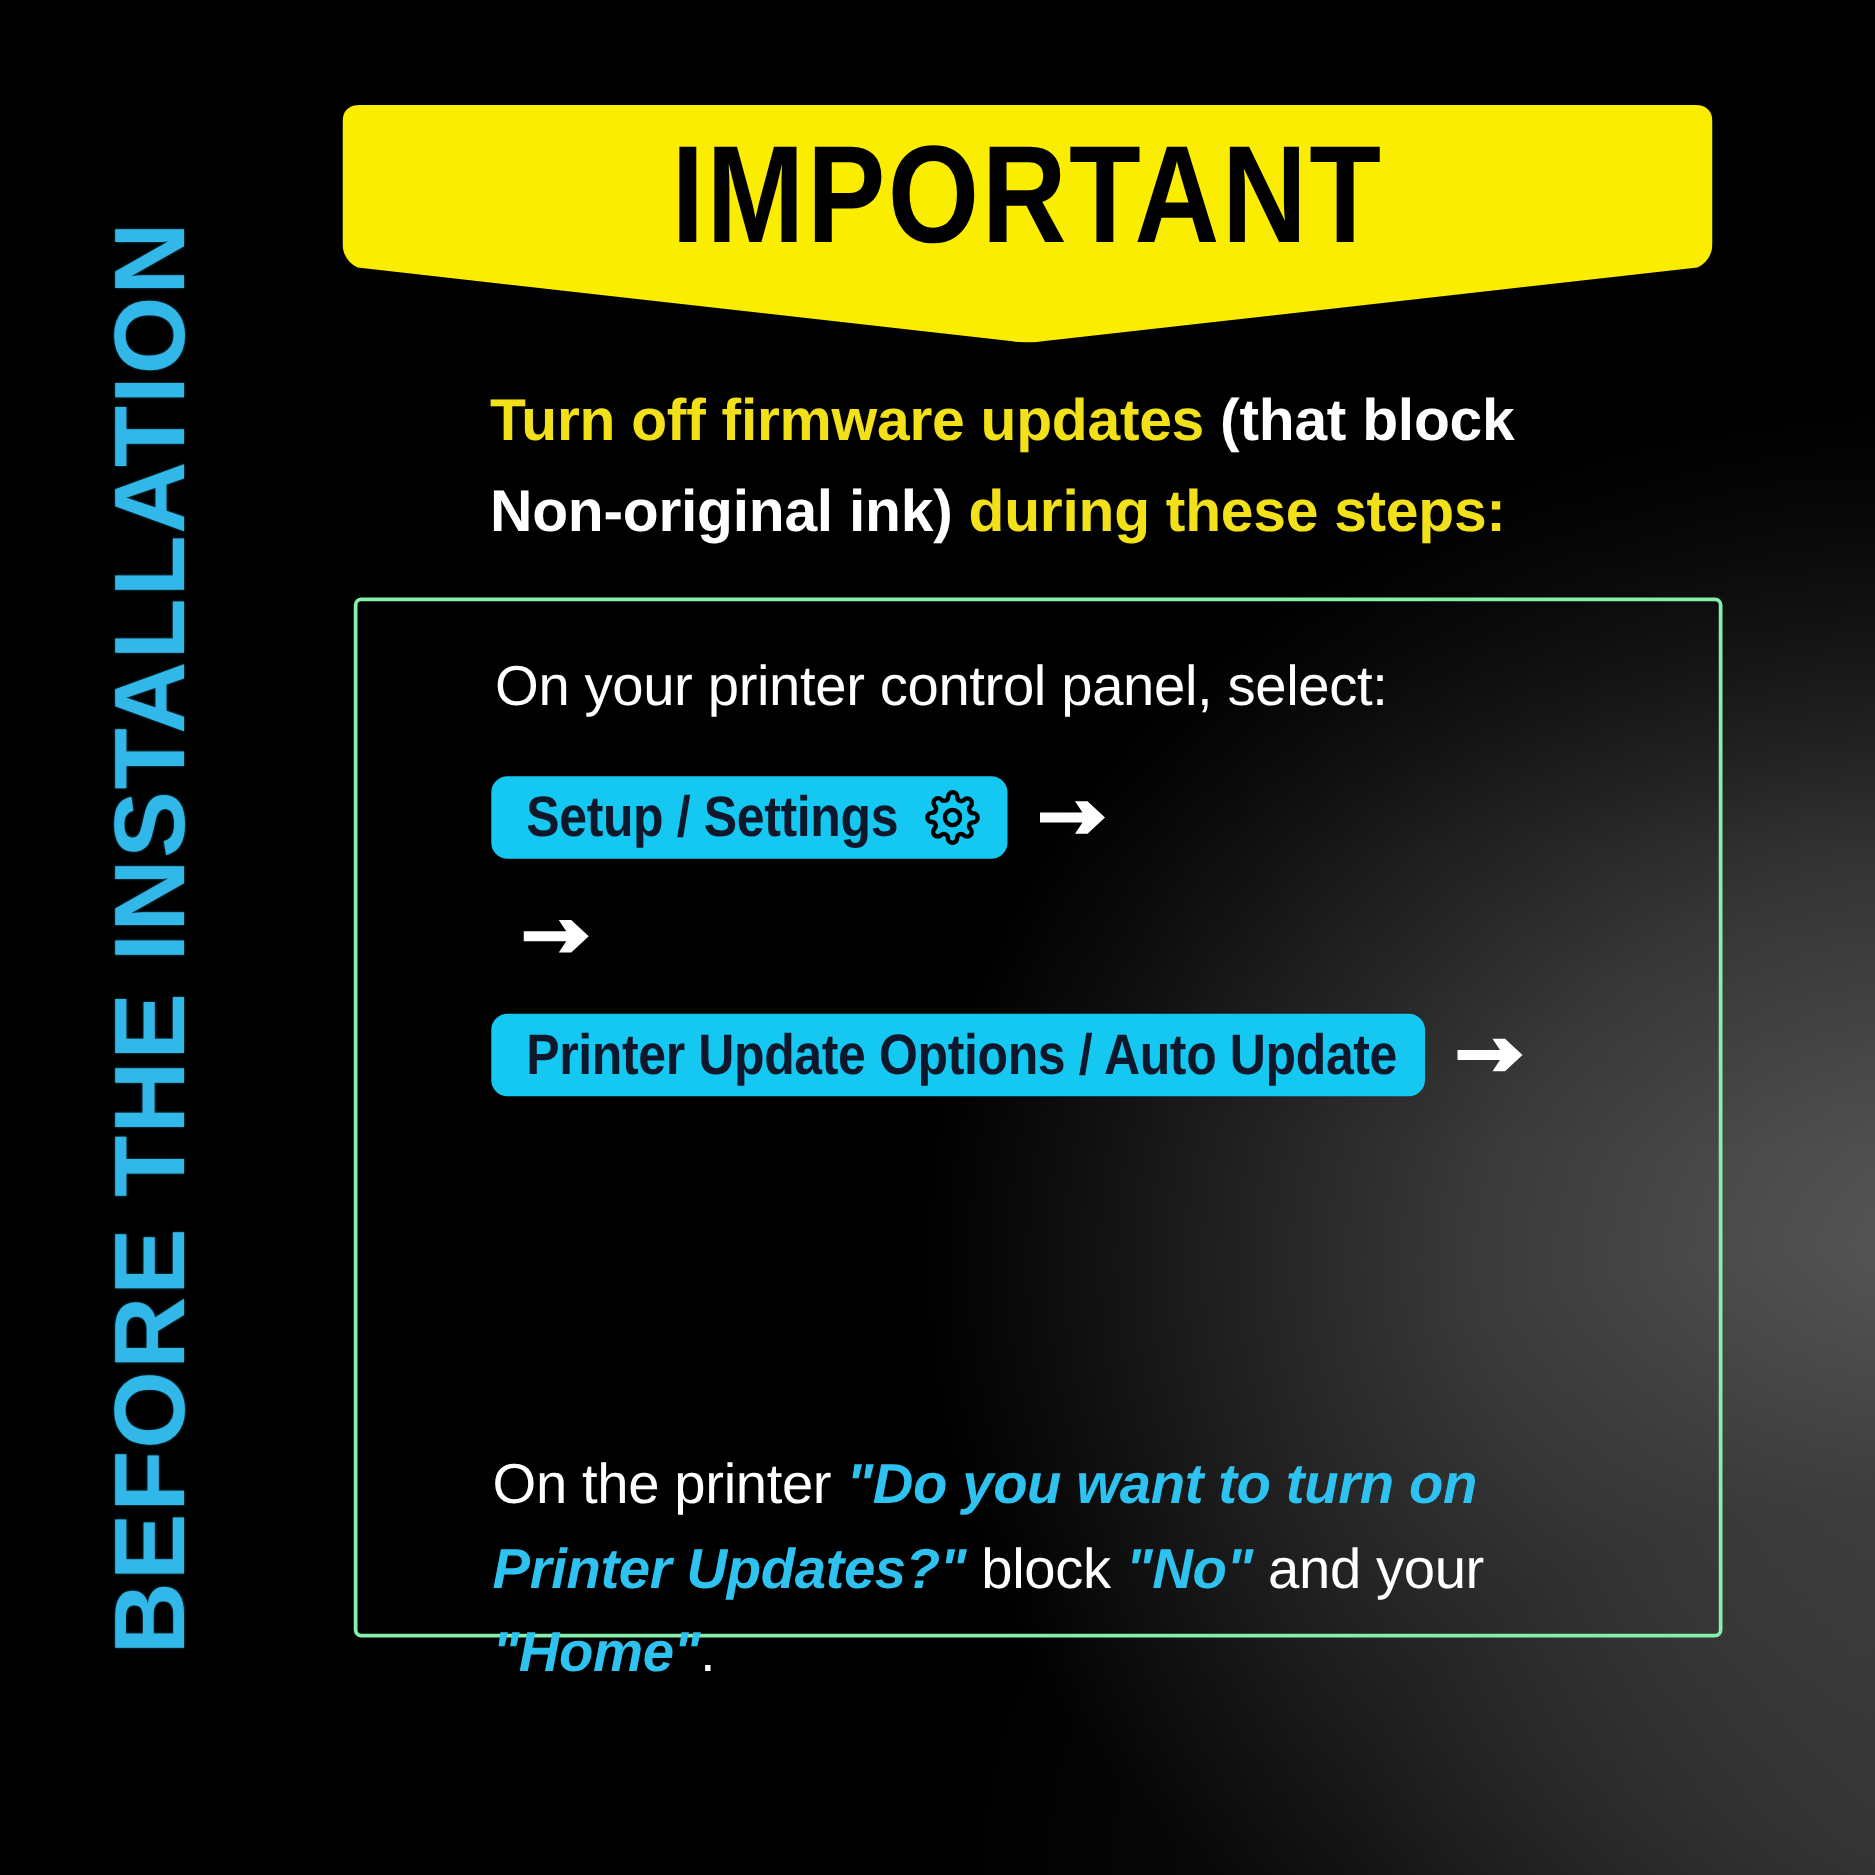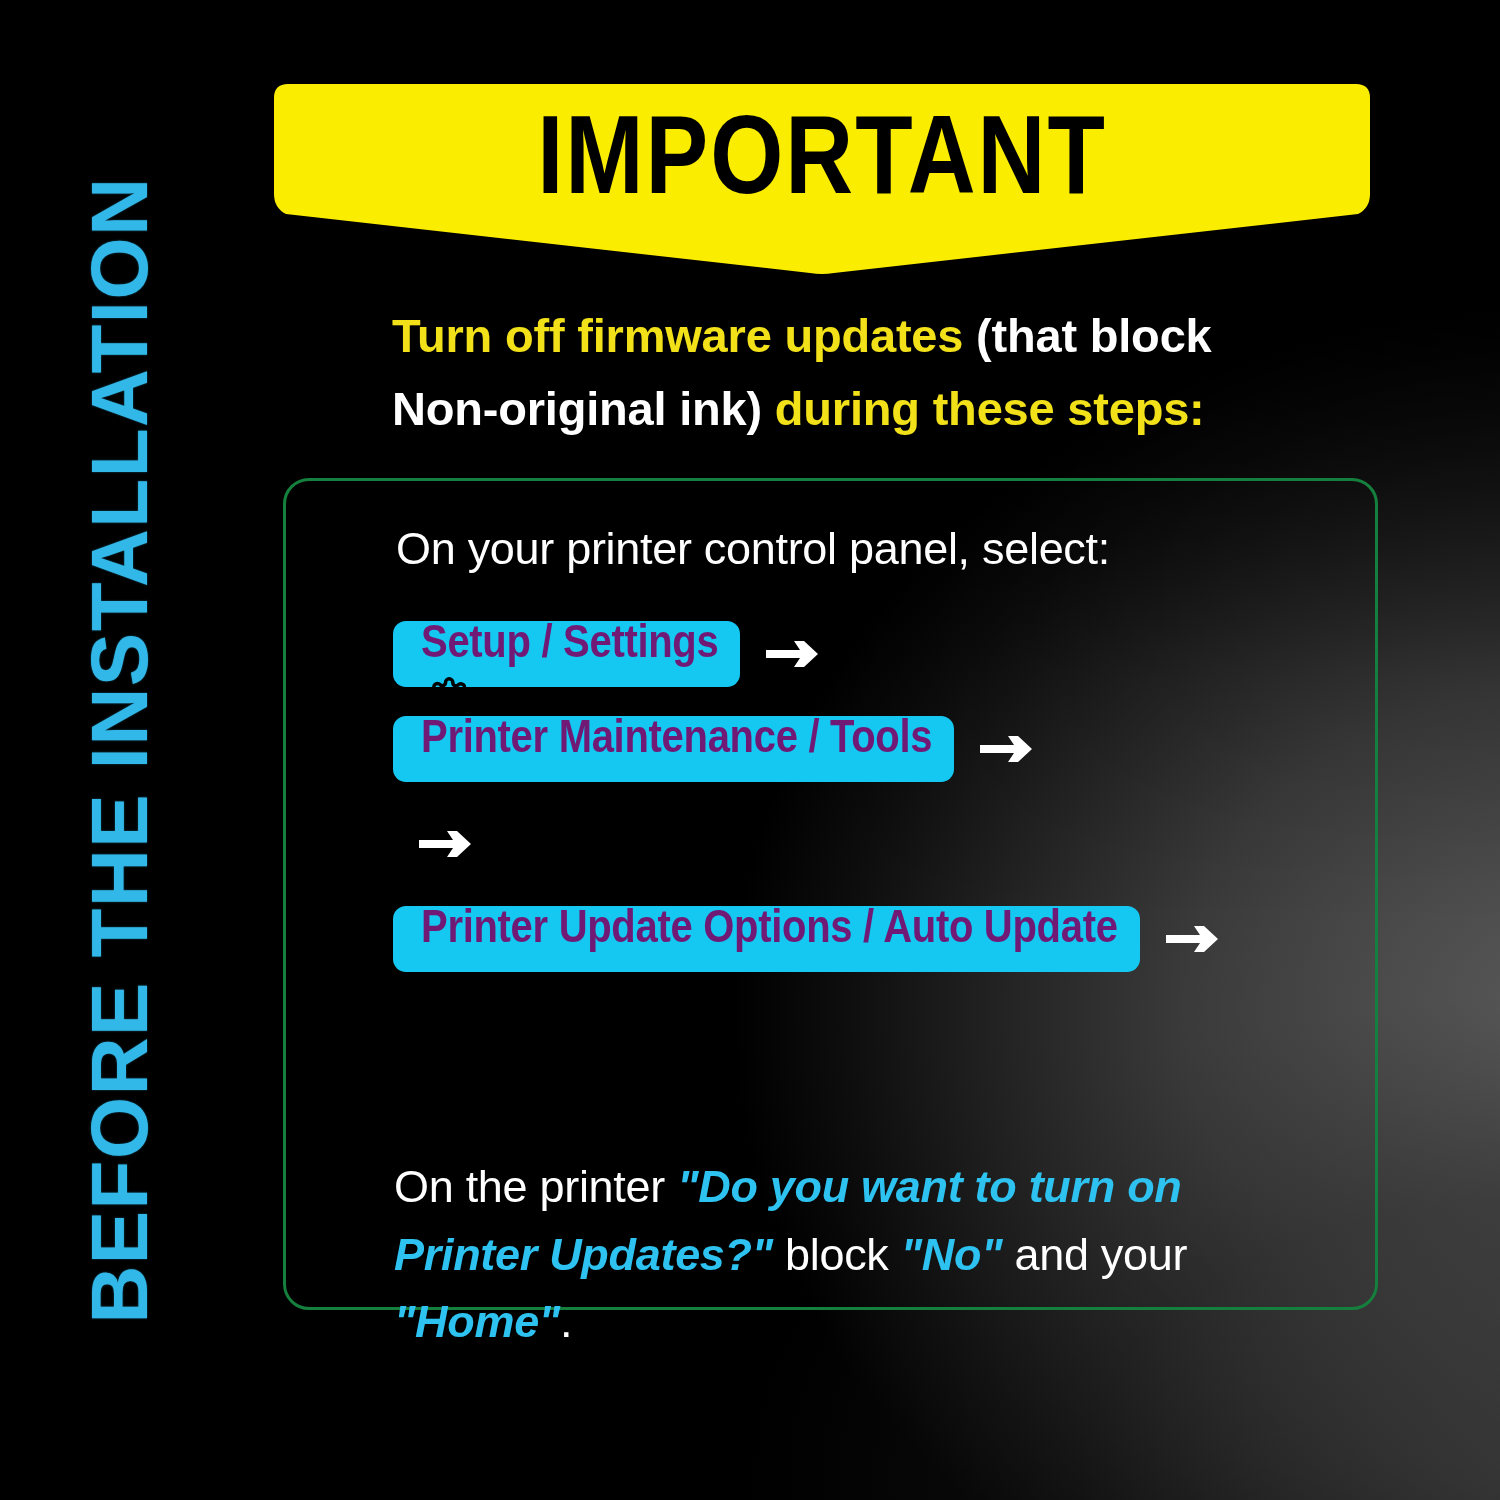--- a/index.html
+++ b/index.html
@@ -106,22 +106,22 @@
   #headline .hl-yellow { color: #f2e119; font-weight: bold; }
   #headline .hl-white  { color: #ffffff; font-weight: bold; }
 
   
   #panel {
     position: absolute;
     left: 283px;
     top: 478px;
     width: 1095px;
     height: 832px;
-    border: 3px solid #15803d;
-    border-radius: 26px;
+    border: 3px solid #86efac;
+    border-radius: 6px;
     z-index: 3;
   }
 
   #panel-lead {
     position: absolute;
     left: 110px;
     top: 42px;
     font-size: 45px;
     font-weight: normal;
     color: #ffffff;
@@ -137,33 +137,32 @@
     width: 960px;
   }
   .step-row {
     display: flex;
     align-items: center;
     height: 66px;
     margin-bottom: 29px;
   }
   .chip {
     display: inline-flex;
-    align-items: flex-start;
+    align-items: center;
     gap: 16px;
     height: 66px;
     padding: 0 22px 0 28px;
     background: #15c8f2;
     border-radius: 13px;
-    color: #701a75;
+    color: #0f172a;
     font-weight: bold;
     font-size: 40px;
     letter-spacing: -0.3px;
     white-space: pre;
     line-height: 1;
-    flex-direction: column;
   }
   .chip-label { transform: scaleY(1.14); transform-origin: center; display:inline-block; }
   .gear-icon { display: inline-flex; align-items: center; margin-left: 6px; }
   .gear-icon svg { display:block; }
 
   .arrow {
     margin-left: 24px;
     display: inline-flex;
     align-items: center;
   }
@@ -226,30 +225,20 @@
             </svg>
           </span>
         </div>
         <span class="arrow">
           <svg width="58" height="40" viewBox="0 0 58 40" aria-hidden="true">
             <path d="M2 16 H36 L30 7 L40 7 L54 20 L40 33 L30 33 L36 24 H2 Z" fill="#ffffff"></path>
           </svg>
         </span>
       </div>
 
-      <div class="step-row">
-        <div class="chip">
-          <span class="chip-label">Printer Maintenance / Tools</span>
-        </div>
-        <span class="arrow">
-          <svg width="58" height="40" viewBox="0 0 58 40" aria-hidden="true">
-            <path d="M2 16 H36 L30 7 L40 7 L54 20 L40 33 L30 33 L36 24 H2 Z" fill="#ffffff"></path>
-          </svg>
-        </span>
-      </div>
 
       <div class="step-row">
         <span class="arrow">
           <svg width="58" height="40" viewBox="0 0 58 40" aria-hidden="true">
             <path d="M2 16 H36 L30 7 L40 7 L54 20 L40 33 L30 33 L36 24 H2 Z" fill="#ffffff"></path>
           </svg>
         </span>
       </div>
 
       <div class="step-row">

